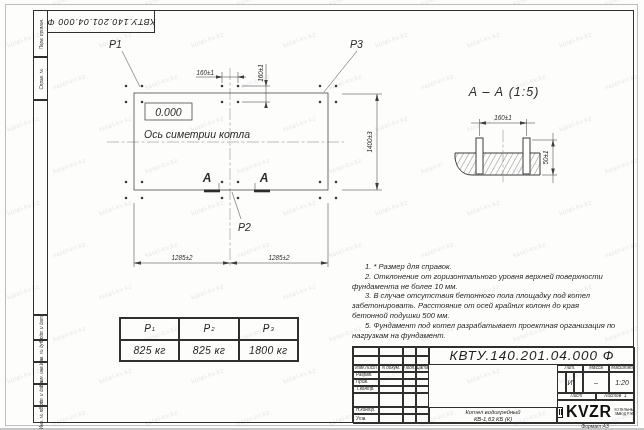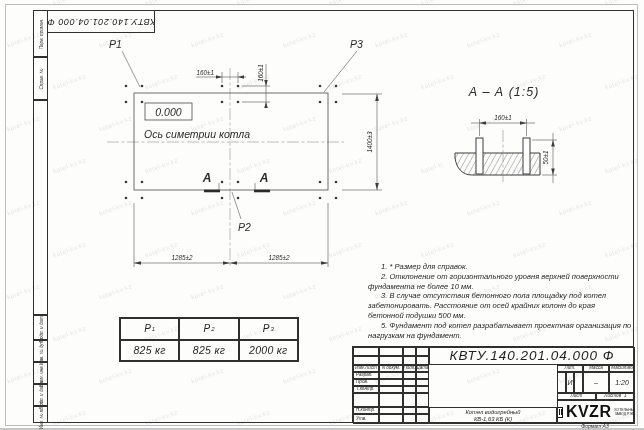--- a/index.html
+++ b/index.html
@@ -21,21 +21,21 @@
   #corner-stamp span{transform:rotate(180deg);font-style:italic;font-size:9px;letter-spacing:.6px;
       color:#222;white-space:nowrap}
   
   #load-table{position:absolute;left:119px;top:317px;width:180px;height:45px;
       display:grid;grid-template-columns:1fr 1fr 1fr;grid-template-rows:1fr 1fr;border:1px solid #2f2f2f}
   .lt-cell{border:.6px solid #2f2f2f;display:flex;align-items:center;justify-content:center;
       font-style:italic;color:#1f1f1f}
   .lt-head{font-size:10px}.lt-head sub{font-size:6px;margin-left:1px}
   .lt-val{font-size:10.5px;letter-spacing:.3px}
   
-  #notes{position:absolute;left:368px;top:262px;width:264px;font-style:italic;font-size:7.6px;
+  #notes{position:absolute;left:352px;top:262px;width:264px;font-style:italic;font-size:7.6px;
       line-height:9.8px;color:#262626}
   .note{text-indent:13px}
   
   #title-block{position:absolute;left:352px;top:346px;width:282px;height:77px;border:1.2px solid #2f2f2f;
       font-style:italic;color:#1f1f1f}
   .tc{position:absolute;border:.6px solid #2f2f2f;display:flex;align-items:center;justify-content:center;
       font-size:4.6px;overflow:hidden;line-height:1}
   .tc.lbl{justify-content:flex-start;padding-left:2px}
   #tb-designation{font-size:13.5px;letter-spacing:1px}
   #tb-title{font-size:10px;line-height:12px;white-space:pre-line;text-align:center}
@@ -335,21 +335,21 @@
     <div class="lt-cell lt-head">
       <span>P</span>
         <sub>2</sub>
       </div>
     <div class="lt-cell lt-head">
       <span>P</span>
         <sub>3</sub>
       </div>
     <div class="lt-cell lt-val">825 кг</div>
     <div class="lt-cell lt-val">825 кг</div>
-    <div class="lt-cell lt-val">2000 кг</div>
+    <div class="lt-cell lt-val">1800 кг</div>
   </div>
 
   <div id="notes">
     <div class="note">1. * Размер для справок.</div>
     <div class="note">2. Отклонение от горизонтального уровня верхней поверхности фундамента не более 10 мм.</div>
     <div class="note">3. В случае отсутствия бетонного пола площадку под котел забетонировать. Расстояние от осей крайних колонн до края бетонной подушки 500 мм.</div>
     <div class="note">5. Фундамент под котел разрабатывает проектная организация по нагрузкам на фундамент.</div>
   </div>
 
   <div id="title-block">

